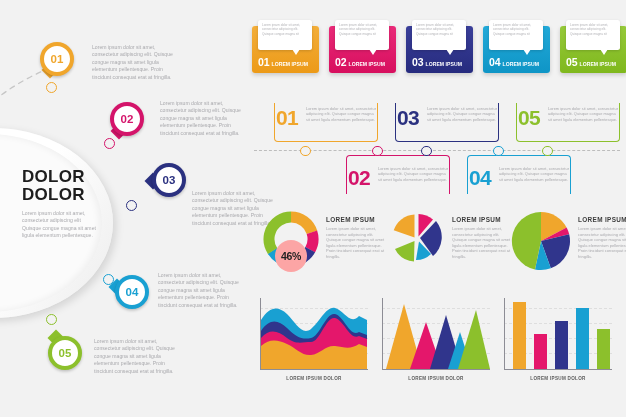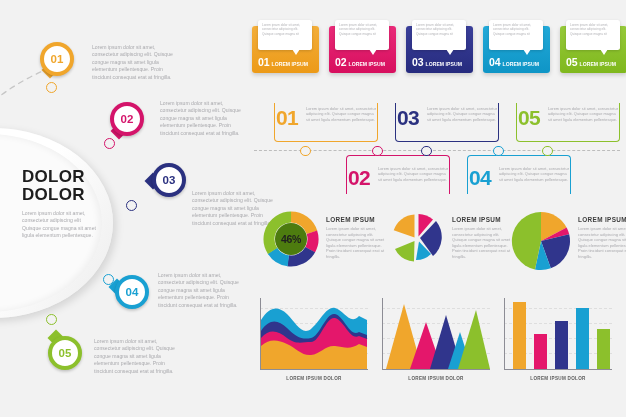--- a/index.html
+++ b/index.html
@@ -126,22 +126,22 @@
 
   
   #pies{position:absolute;left:248px;top:200px;width:378px;height:82px;}
   .pie-block{position:absolute;top:6px;width:126px;height:72px;}
   .pie-title{
     font-size:6.4px;font-weight:700;color:#3d3d3d;letter-spacing:.35px;
   }
   .pie-copy{margin-top:3px;width:72px;}
   .donut-wrap{position:absolute;left:0;top:4px;width:58px;height:58px;}
   .donut-hole{
-    position:absolute;left:13px;top:13px;width:32px;height:32px;
-    border-radius:50%;background:#4d7c0f;
+    position:absolute;left:13px;top:30px;width:32px;height:32px;
+    border-radius:50%;background:#fca5a5;
     display:flex;align-items:center;justify-content:center;
     font-size:10.5px;font-weight:700;color:#1f1f1f;letter-spacing:-.3px;
   }
 
   
   #charts{position:absolute;left:248px;top:288px;width:378px;height:120px;}
   .chart-block{position:absolute;top:10px;width:120px;height:100px;}
   .chart-frame{position:absolute;left:6px;top:0;width:108px;height:72px;}
   .grid-line{position:absolute;left:0;width:100%;height:0;border-top:1px dashed #dedede;}
   .axis-y{position:absolute;left:0;top:0;width:1px;height:72px;background:#8d8d95;}

